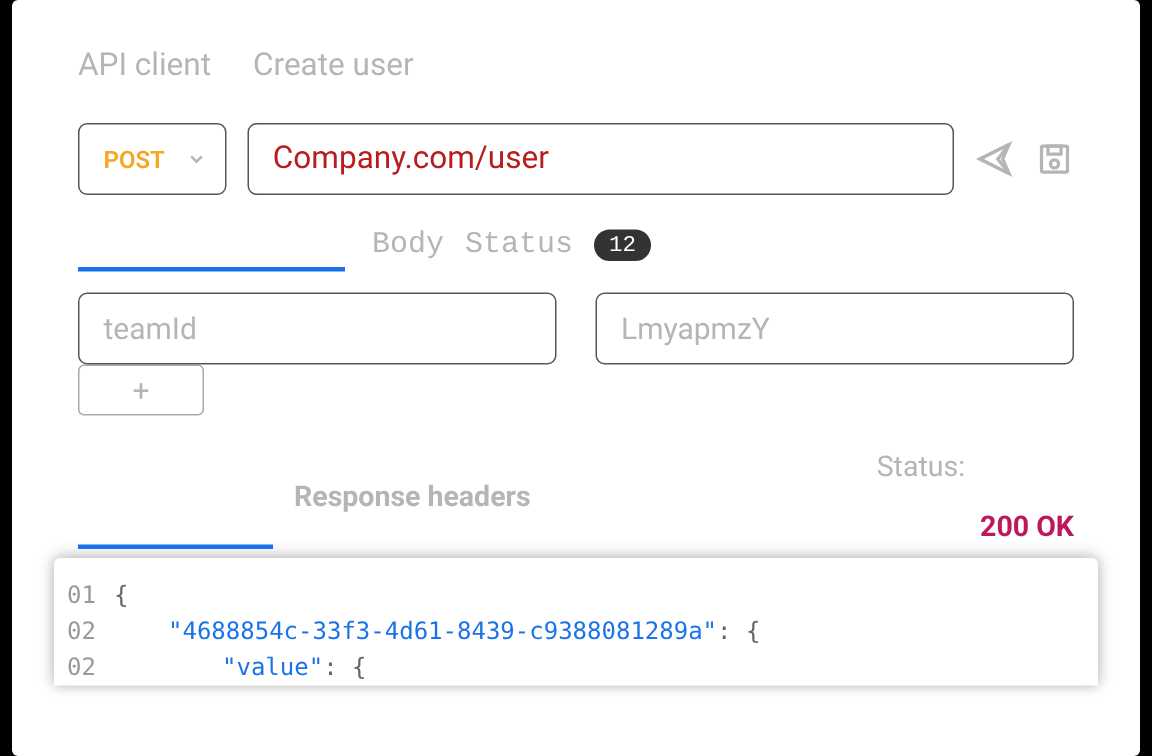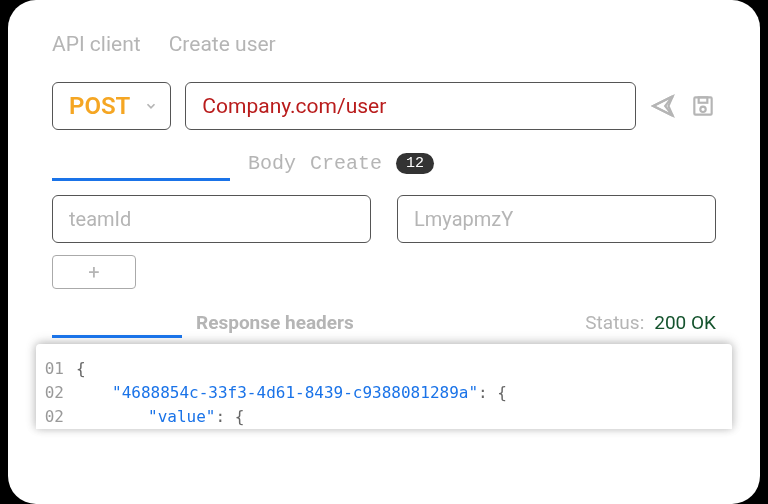--- a/index.html
+++ b/index.html
@@ -5,21 +5,21 @@
     * { box-sizing: border-box; margin: 0; padding: 0; }
     body {
       font-family: -apple-system, BlinkMacSystemFont, 'Segoe UI', Roboto, Arial, sans-serif;
       background: #000;
       width: 768px;
       height: 504px;
       overflow: hidden;
     }
     .card {
       background: #fff;
-      border-radius: 28px;
+      border-radius: 4px;
       margin: 0 8px;
       padding: 32px 44px 0 44px;
       height: 504px;
       position: relative;
     }
     .breadcrumbs {
       display: flex;
       gap: 28px;
       font-size: 21px;
       color: #b5b5b5;
@@ -34,21 +34,21 @@
     .method-select {
       border: 1.5px solid #555;
       border-radius: 6px;
       height: 48px;
       padding: 0 12px 0 16px;
       display: flex;
       align-items: center;
       gap: 14px;
       color: #F5A623;
       font-weight: 600;
-      font-size: 24px;
+      font-size: 16px;
       cursor: pointer;
     }
     .chevron-down {
       width: 14px;
       height: 14px;
       color: #b5b5b5;
     }
     .url-input {
       flex: 1;
       border: 1.5px solid #555;
@@ -95,21 +95,20 @@
     .badge {
       background: #333;
       color: #fff;
       border-radius: 12px;
       padding: 2px 10px;
       font-size: 15px;
     }
     .kv-row {
       display: flex;
       gap: 26px;
-      margin-bottom: 12px;
       text-align: right;
     }
     .kv-input {
       flex: 1;
       border: 1.5px solid #555;
       border-radius: 6px;
       height: 48px;
       padding: 0 16px;
       font-size: 20px;
       color: #b5b5b5;
@@ -148,22 +147,23 @@
     .resp-label {
       margin-left: 144px;
       font-weight: bold;
     }
     .status-wrap {
       margin-left: auto;
       display: flex;
       gap: 10px;
     }
     .status-ok {
-      color: #14532d;
-      font-weight: 400;
+      color: #be185d;
+      font-weight: 700;
+      margin-top: 40px;
     }
     .code-block {
       background: #fff;
       font-family: 'SF Mono', Menlo, Consolas, monospace;
       font-size: 16px;
       line-height: 1.5;
       margin-top: 6px;
       box-shadow: 0 -2px 12px rgba(0,0,0,0.15), 2px 0 8px rgba(0,0,0,0.1), -2px 0 8px rgba(0,0,0,0.1);
       border-radius: 4px 4px 0 0;
       padding: 13px 0 0 0;
@@ -220,21 +220,21 @@
           <rect x="8" y="4" width="8" height="5"></rect>
           <circle cx="12" cy="15" r="2.5"></circle>
         </svg>
     </div>
   </div>
 
   <div class="tabs-row">
     <div class="tab-underline"></div>
     <div class="tabs-center">
       <span>Body</span>
-      <span>Create</span>
+      <span>Status</span>
       <span class="badge">12</span>
     </div>
   </div>
 
   <div class="kv-row">
     <div class="kv-input">
       <span>teamId</span>
     </div>
     <div class="kv-input">
       <span>LmyapmzY</span>

